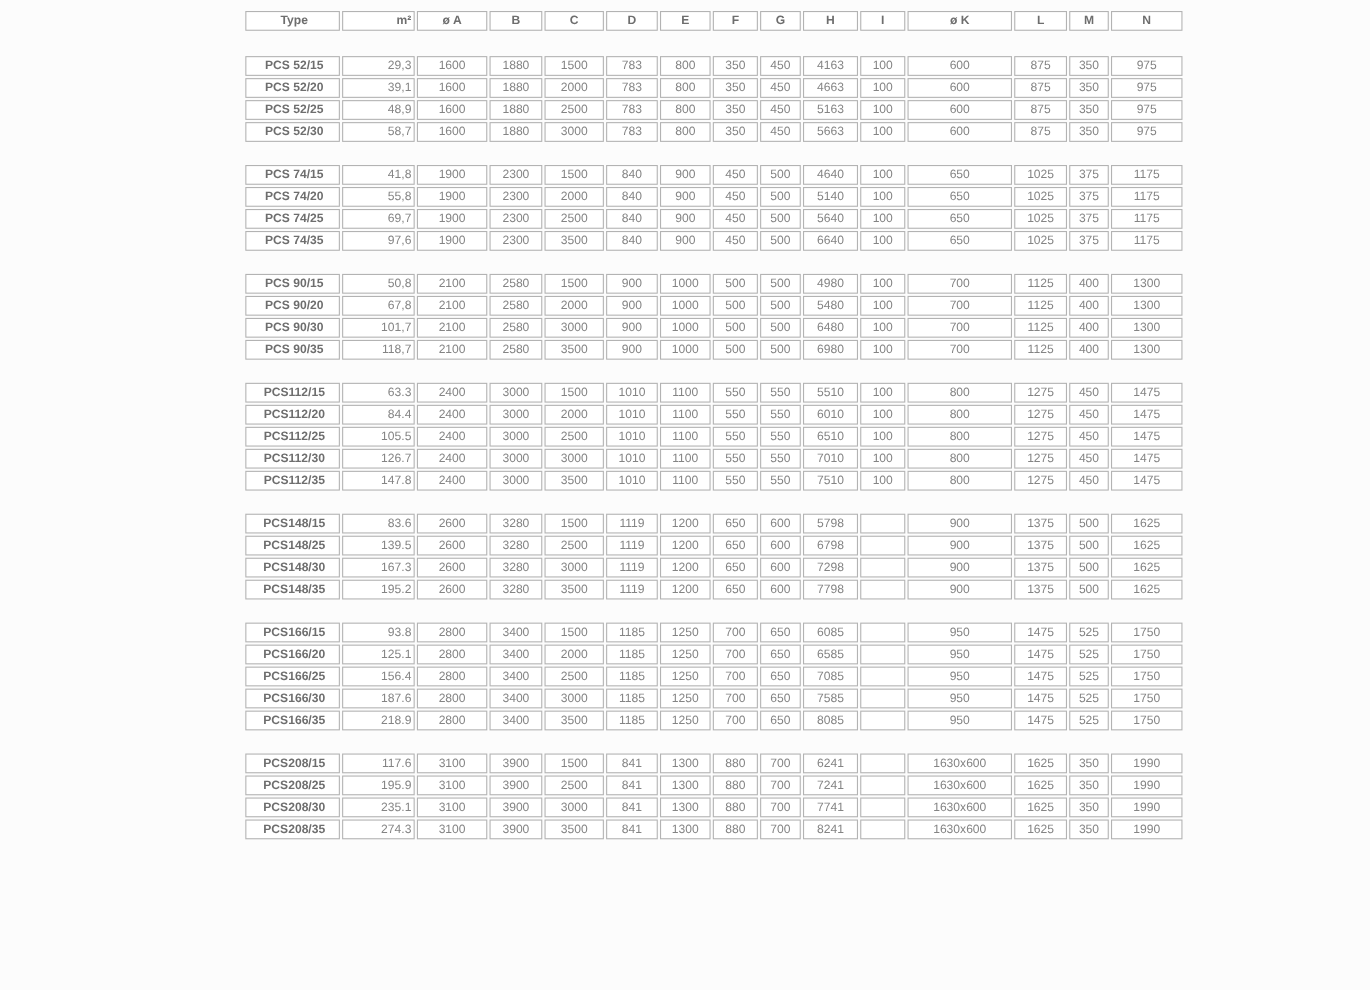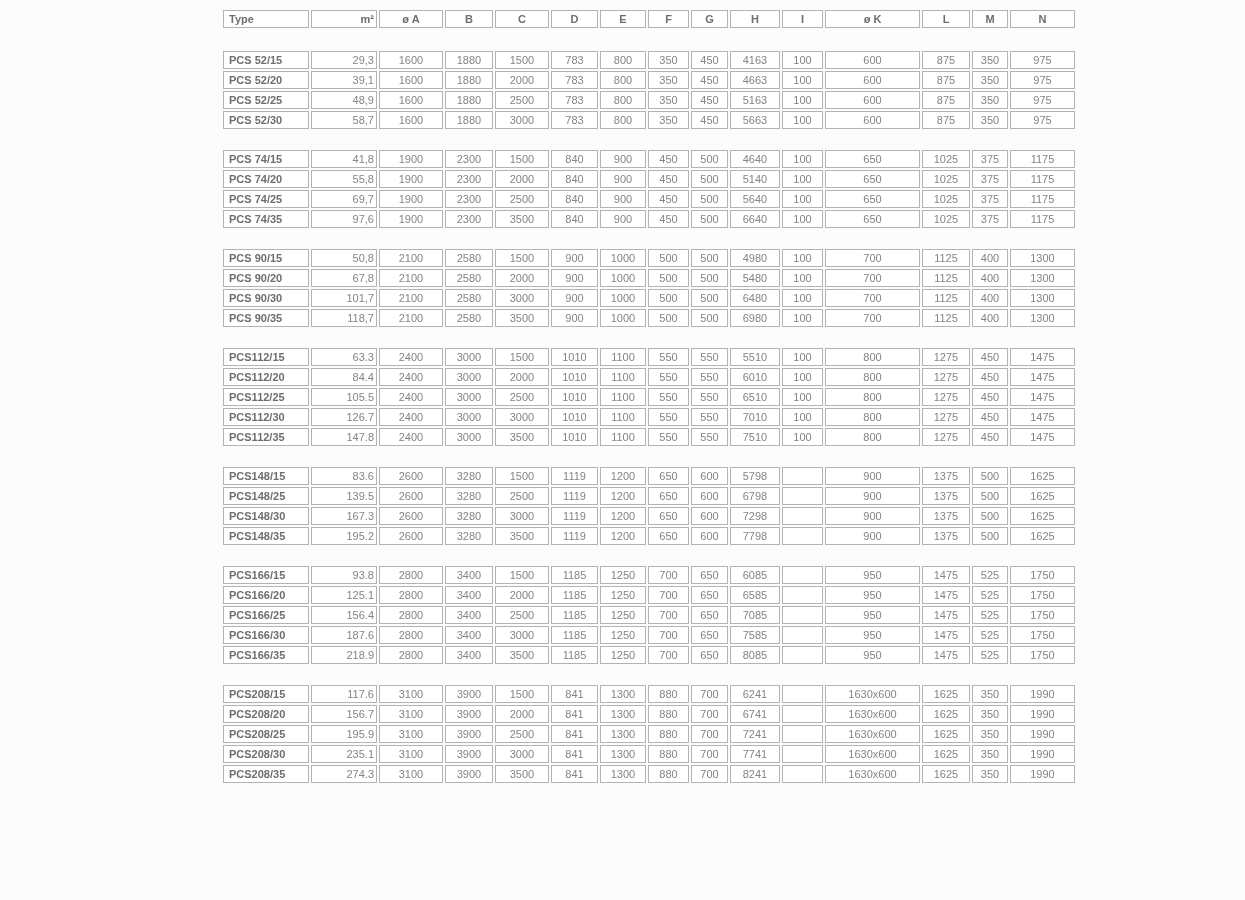--- a/index.html
+++ b/index.html
@@ -40,21 +40,21 @@
     color: #848484;
     white-space: nowrap;
     overflow: hidden;
   }
   .dim-table th {
     font-weight: bold;
     color: #6e6e6e;
   }
   .dim-table th:first-child,
   .dim-table td.type {
-    text-align: left;
+    text-align: center;
     padding-left: 5px;
     font-weight: bold;
     color: #6e6e6e;
   }
   
   .dim-table th:nth-child(1),  .dim-table td:nth-child(1)  { width: 86px; }
   .dim-table th:nth-child(2),  .dim-table td:nth-child(2)  { width: 66px; text-align: right; }
   .dim-table th:nth-child(3),  .dim-table td:nth-child(3)  { width: 64px; }
   .dim-table th:nth-child(4),  .dim-table td:nth-child(4)  { width: 48px; }
   .dim-table th:nth-child(5),  .dim-table td:nth-child(5)  { width: 54px; }
@@ -576,37 +576,20 @@
               <td>880</td>
               <td>700</td>
               <td>6241</td>
               <td></td>
               <td>1630x600</td>
               <td>1625</td>
               <td>350</td>
               <td>1990</td>
             </tr>
             <tr>
-              <td class="type">PCS208/20</td>
-              <td>156.7</td>
-              <td>3100</td>
-              <td>3900</td>
-              <td>2000</td>
-              <td>841</td>
-              <td>1300</td>
-              <td>880</td>
-              <td>700</td>
-              <td>6741</td>
-              <td></td>
-              <td>1630x600</td>
-              <td>1625</td>
-              <td>350</td>
-              <td>1990</td>
-            </tr>
-            <tr>
               <td class="type">PCS208/25</td>
               <td>195.9</td>
               <td>3100</td>
               <td>3900</td>
               <td>2500</td>
               <td>841</td>
               <td>1300</td>
               <td>880</td>
               <td>700</td>
               <td>7241</td>

